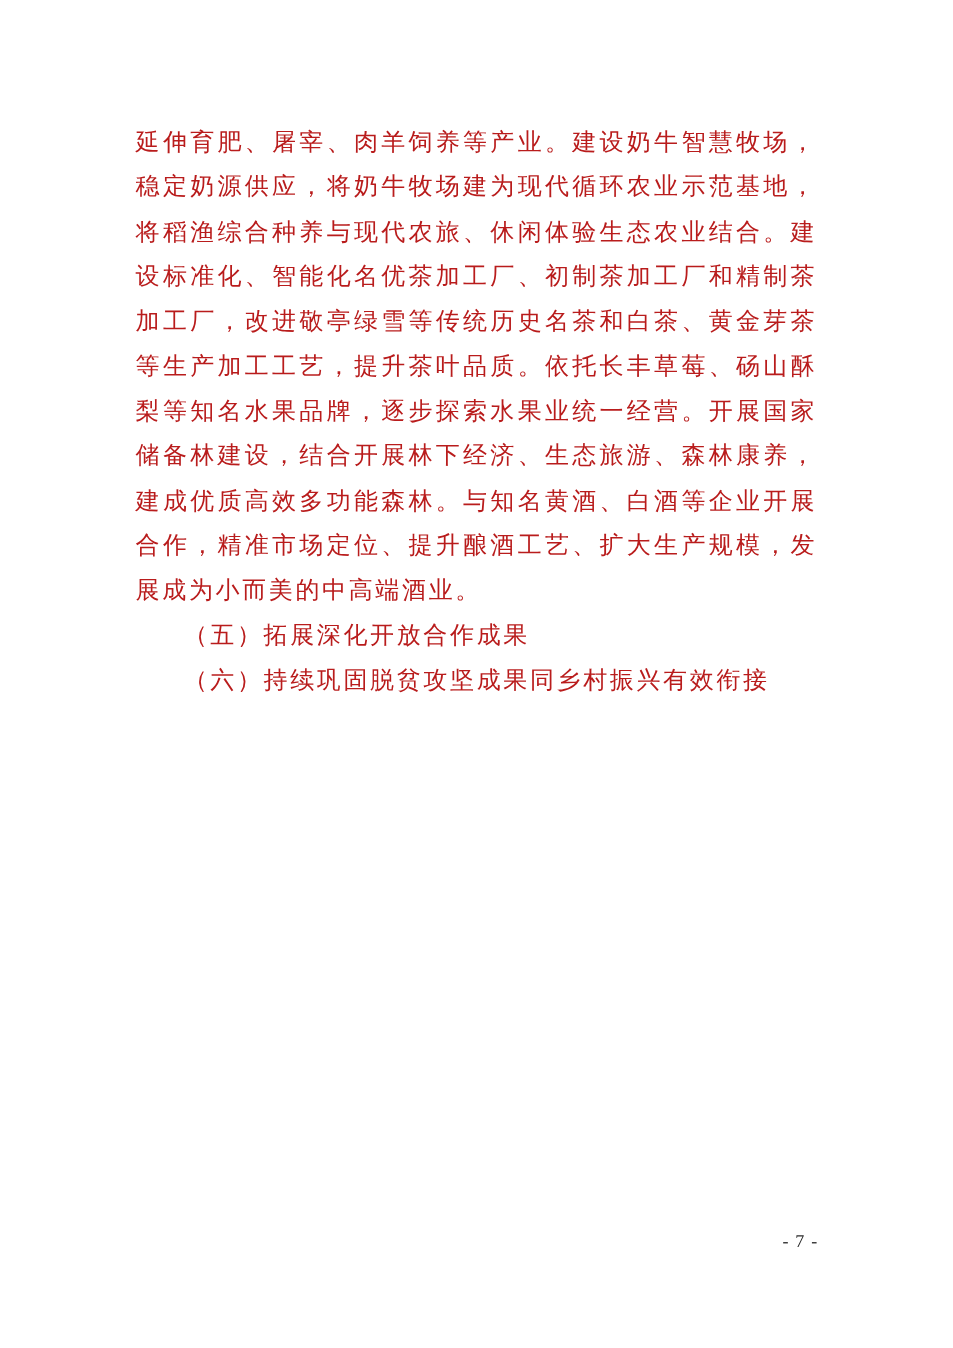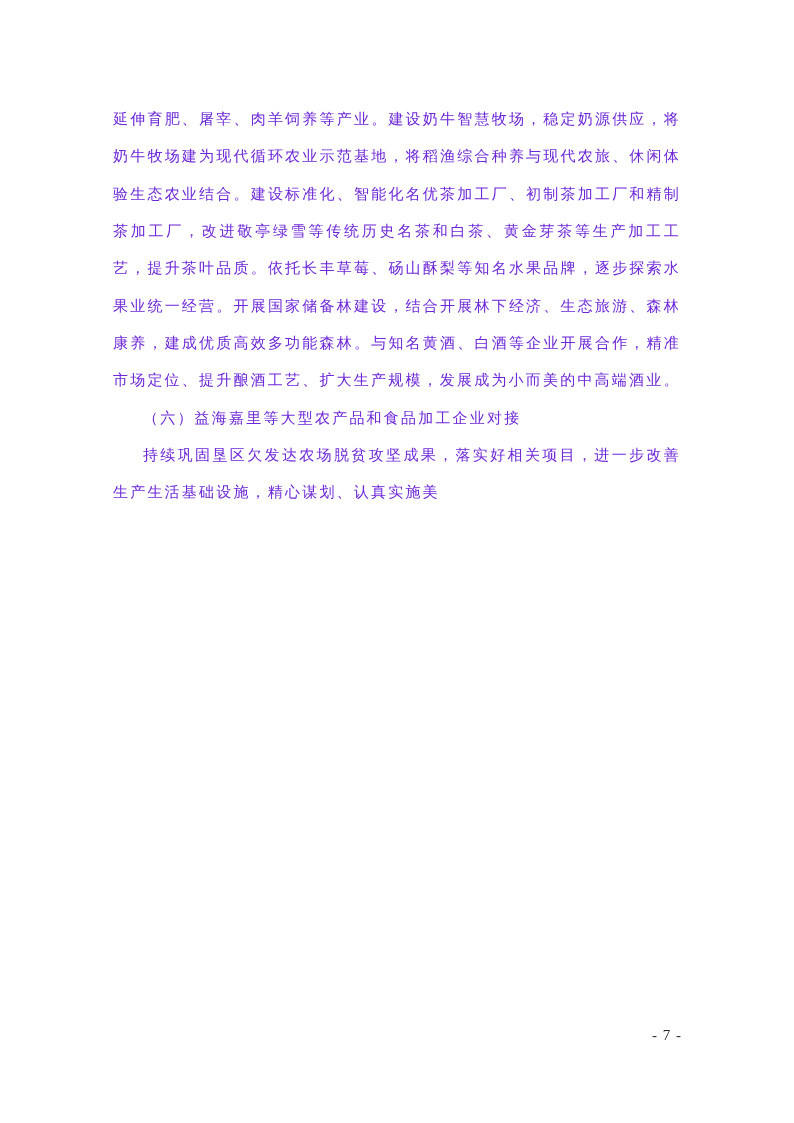--- a/index.html
+++ b/index.html
@@ -17,22 +17,22 @@
   .page {
     position: absolute;
     inset: 0;
     background: #ffffff;
   }
   .text-block {
     position: absolute;
     left: 113px;
     top: 101px;
     width: 568px;
-    color: #6d28d9;
-    font-size: 15px;
+    color: #b91c1c;
+    font-size: 20px;
     line-height: 37.35px;
     letter-spacing: 2.2px;
     text-align: justify;
     text-justify: inter-character;
   }
   .text-block p {
     margin: 0;
     padding: 0;
     text-indent: 2em;
   }
@@ -53,24 +53,24 @@
   }
 </style>
 </head>
 <body>
 
 <div class="page">
 
   <main class="text-block">
     <p class="body-paragraph no-indent">延伸育肥、屠宰、肉羊饲养等产业。建设奶牛智慧牧场，稳定奶源供应，将奶牛牧场建为现代循环农业示范基地，将稻渔综合种养与现代农旅、休闲体验生态农业结合。建设标准化、智能化名优茶加工厂、初制茶加工厂和精制茶加工厂，改进敬亭绿雪等传统历史名茶和白茶、黄金芽茶等生产加工工艺，提升茶叶品质。依托长丰草莓、砀山酥梨等知名水果品牌，逐步探索水果业统一经营。开展国家储备林建设，结合开展林下经济、生态旅游、森林康养，建成优质高效多功能森林。与知名黄酒、白酒等企业开展合作，精准市场定位、提升酿酒工艺、扩大生产规模，发展成为小而美的中高端酒业。</p>
 
+    <p class="section-heading">（五）拓展深化开放合作成果</p>
 
 
-    <p class="section-heading">（六）益海嘉里等大型农产品和食品加工企业对接</p>
+    <p class="section-heading">（六）持续巩固脱贫攻坚成果同乡村振兴有效衔接</p>
 
-    <p class="body-paragraph">持续巩固垦区欠发达农场脱贫攻坚成果，落实好相关项目，进一步改善生产生活基础设施，精心谋划、认真实施美</p>
   </main>
 
   <footer class="page-footer">
     <span>- 7 -</span>
   </footer>
 
 </div>
 
 </body></html>

